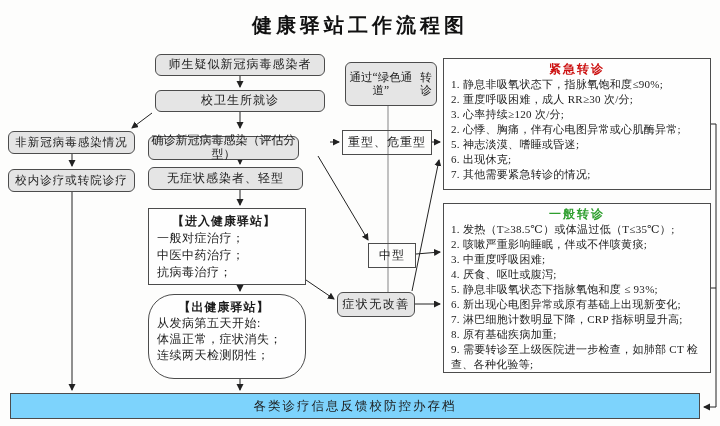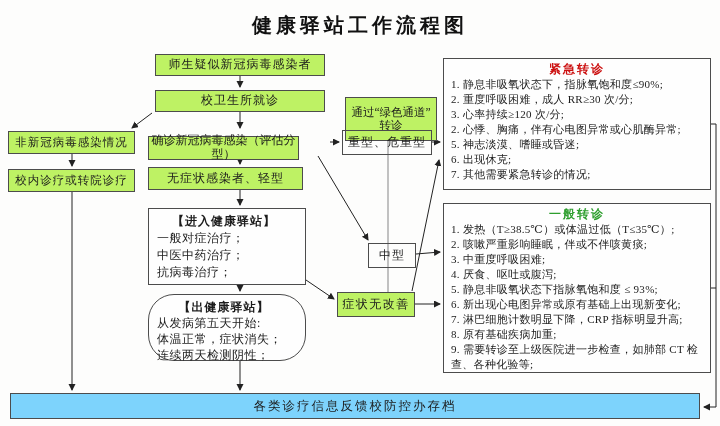--- a/index.html
+++ b/index.html
@@ -10,38 +10,38 @@
   #connector-svg{position:absolute;left:0;top:0;width:720px;height:426px;z-index:0;}
   .page-title{
     position:absolute;left:0;top:12px;width:720px;text-align:center;
     font-size:20px;font-weight:bold;letter-spacing:4px;color:#111;
   }
   .box{
     position:absolute;border:1px solid #4c4c4c;background:transparent;
     display:flex;align-items:center;justify-content:center;text-align:center;
     font-size:12px;letter-spacing:1px;line-height:1.15;z-index:1;box-sizing:border-box;
   }
-  .box.white{background:#bef264;}
+  .box.white{background:#e5e5e5;border-radius:6px;}
   .station{
     display:block;text-align:left;padding:4px 14px 2px 8px;font-size:12px;line-height:17px;
     letter-spacing:0.5px;background:#fefefe;
   }
   .station .station-title{display:block;text-align:center;font-weight:bold;letter-spacing:1px;}
   .panel{
     position:absolute;border:1px solid #4c4c4c;background:#fefefe;z-index:1;
     padding:3px 7px 2px 7px;font-size:11px;line-height:15px;letter-spacing:0.3px;
     box-sizing:border-box;
   }
   .panel .panel-title{display:block;text-align:center;font-weight:bold;font-size:12px;letter-spacing:2px;}
   .archive-box{
     position:absolute;border:1px solid #4c4c4c;background:#7dd3fc;z-index:1;
     display:flex;align-items:center;justify-content:center;
     font-size:12.5px;letter-spacing:2px;box-sizing:border-box;
   }
-  .two-line{flex-direction:column;margin-top:35px;}
+  .two-line{flex-direction:row;}
 </style>
 </head>
 <body>
 
 <div id="canvas">
 
   <svg id="connector-svg" viewBox="0 0 720 426" xmlns="http://www.w3.org/2000/svg">
     <defs>
       <marker id="arrow" markerWidth="8" markerHeight="8" refX="6" refY="3.5" orient="auto">
         <path d="M0,0 L7,3.5 L0,7 z" fill="#222"></path>
@@ -91,21 +91,21 @@
 
   <div class="box white" style="left:148px;top:167px;width:155px;height:23px;">无症状感染者、轻型</div>
 
   <div class="box station" style="left:148px;top:208px;width:158px;height:77px;">
     <span class="station-title">【进入健康驿站】</span>
     <span style="display:block;">一般对症治疗；</span>
     <span style="display:block;">中医中药治疗；</span>
     <span style="display:block;">抗病毒治疗；</span>
   </div>
 
-  <div class="box station" style="left:148px;top:294px;width:158px;height:67px;line-height:16px;border-radius:26px;">
+  <div class="box station" style="left:148px;top:294px;width:158px;height:85px;line-height:16px;border-radius:26px;">
     <span class="station-title">【出健康驿站】</span>
     <span style="display:block;">从发病第五天开始:</span>
     <span style="display:block;">体温正常，症状消失；</span>
     <span style="display:block;">连续两天检测阴性；</span>
   </div>
 
   <div class="box white two-line" style="left:345px;top:62px;width:92px;height:44px;font-size:11.5px;letter-spacing:0;">
     <span>通过“绿色通道”</span>
     <span>转诊</span>
   </div>

